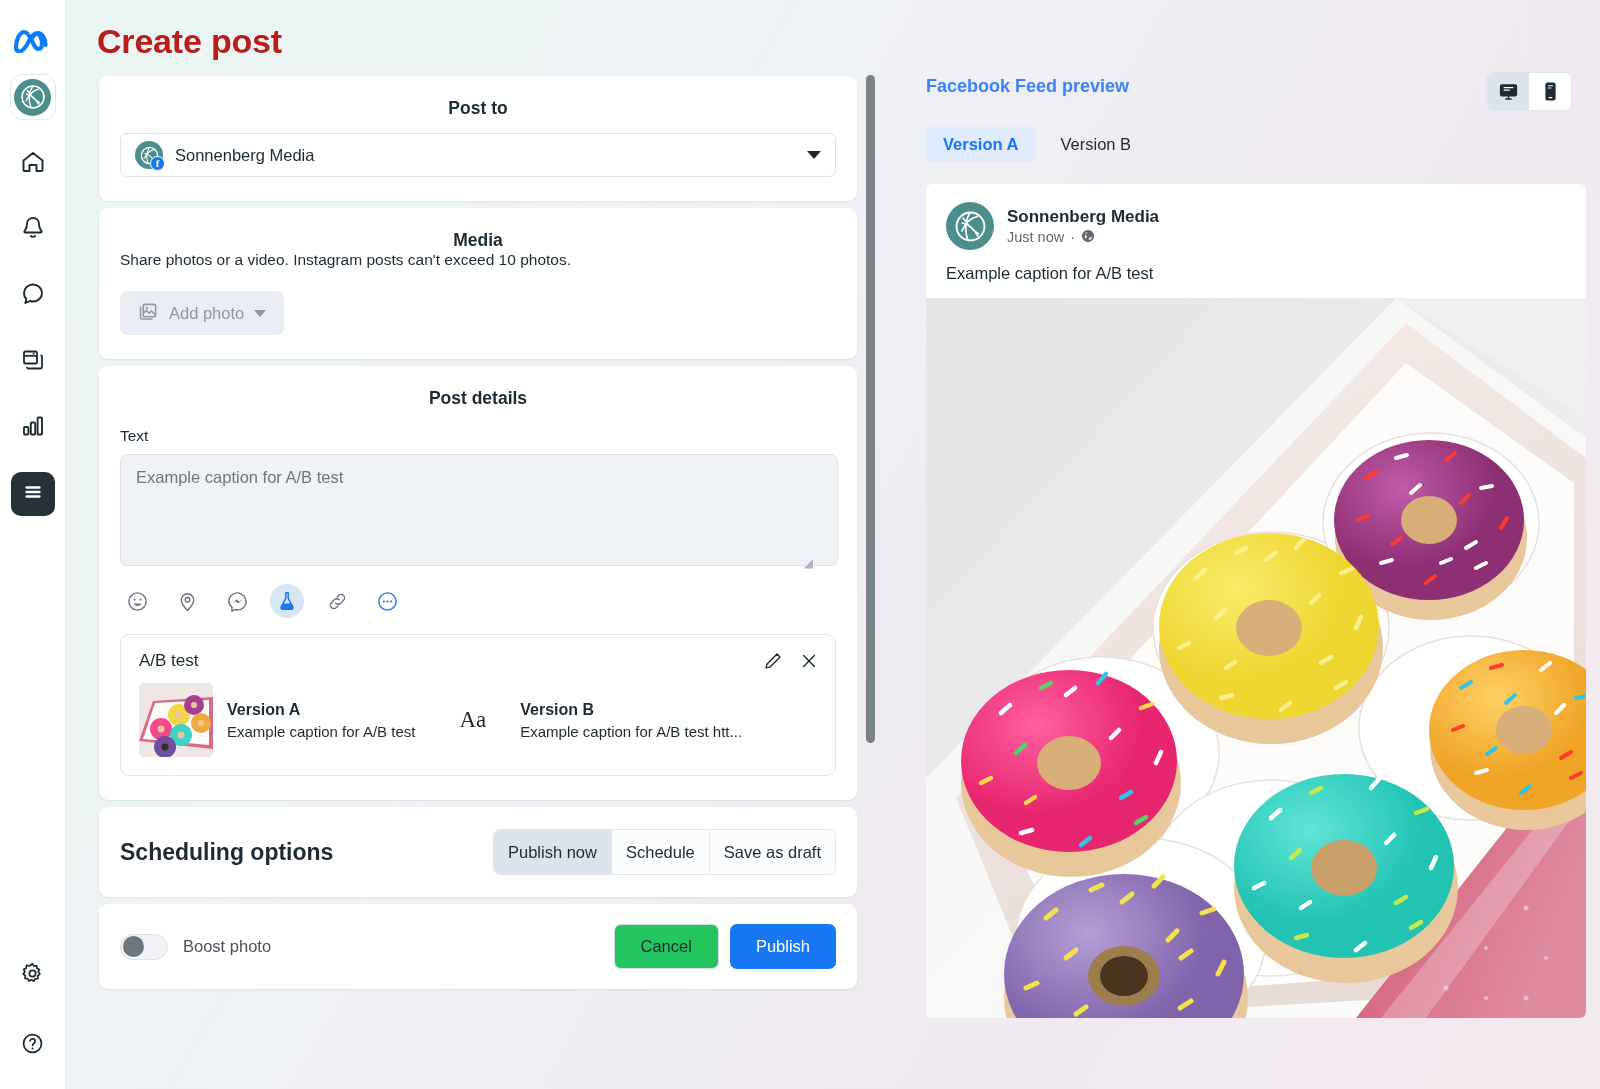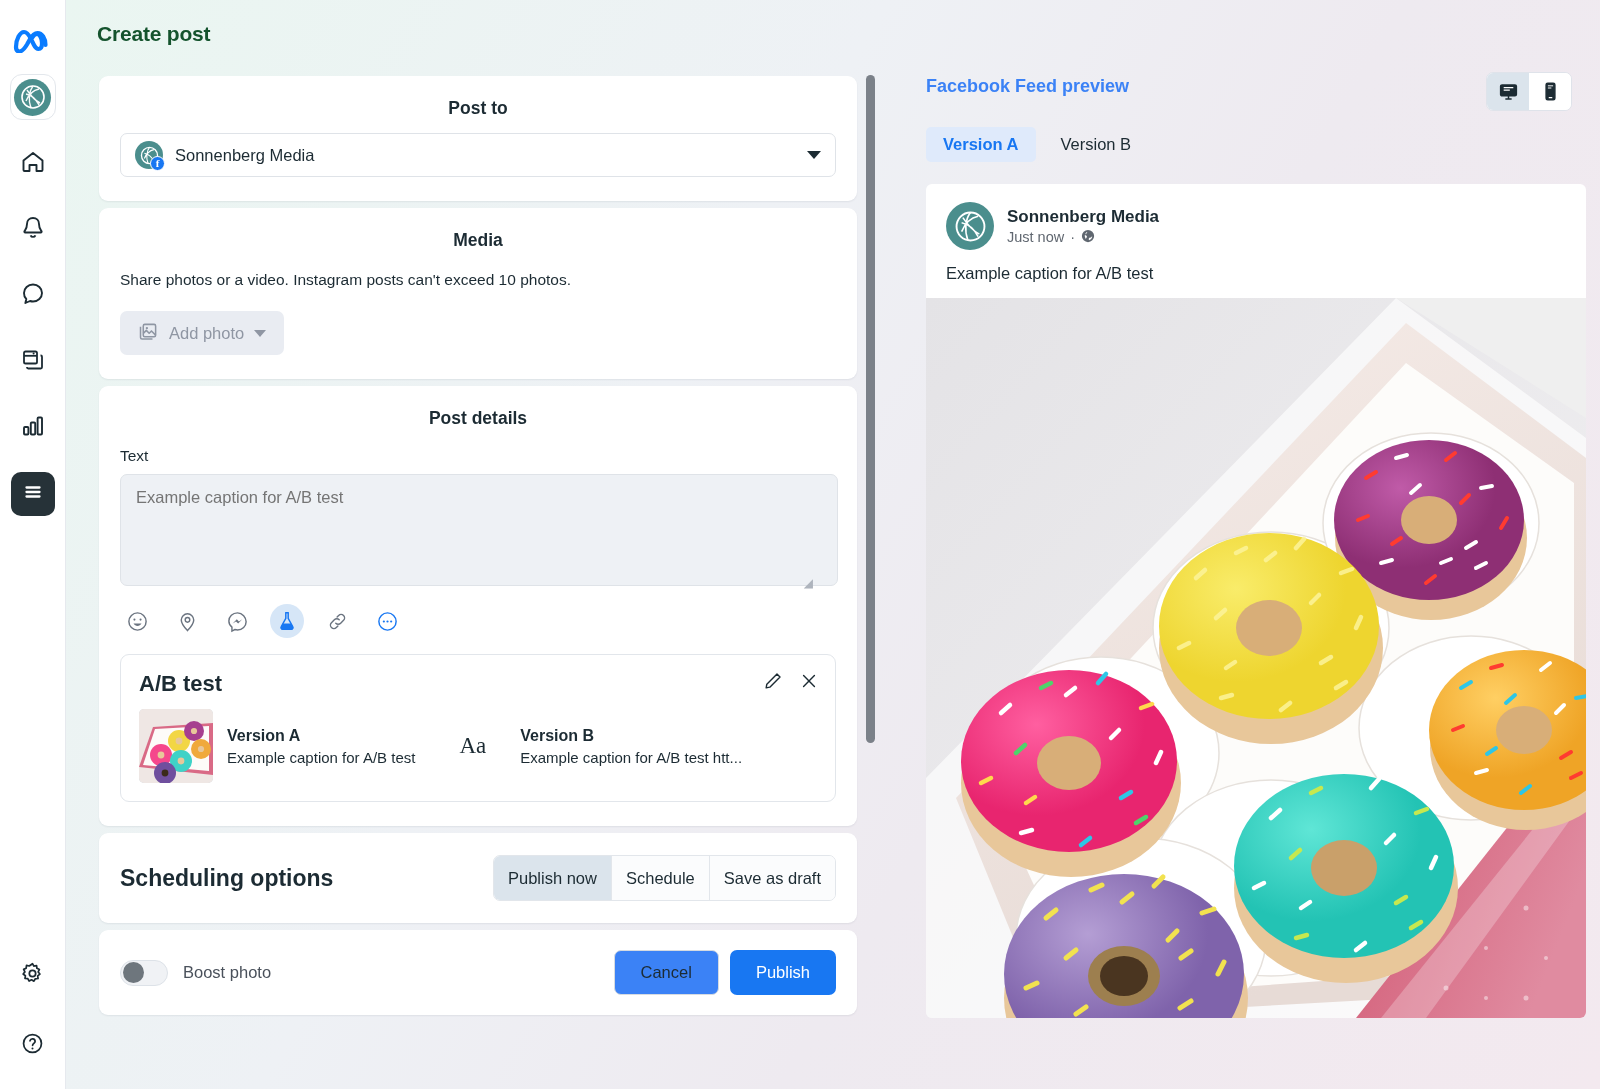--- a/index.html
+++ b/index.html
@@ -39,33 +39,33 @@
 
   
   .canvas {
     position: absolute; left: 66px; top: 0; width: 1534px; height: 1089px;
     background:
       linear-gradient(120deg, #eaf6f1 0%, #eef1f5 38%, #eeeaf0 62%, #f3e9ef 100%);
   }
 
   .page-title {
     position: absolute; left: 97px; top: 22px;
-    font-size: 21px; font-weight: bold; color: #14532d; letter-spacing: -0.2px;
+    font-size: 34px; font-weight: bold; color: #b91c1c; letter-spacing: -0.2px;
   }
 
   
   .compose { position: absolute; left: 99px; top: 76px; width: 760px; }
   .card {
     background: #ffffff; border-radius: 9px; width: 758px;
     box-shadow: 0 1px 2px rgba(16,30,54,.07);
   }
   .card + .card { margin-top: 7px; }
   .card-pad { padding: 22px 21px 24px 21px; }
   .card-h { font-size: 17.5px; font-weight: bold; color: #1c2b33; text-align: center; }
-  .card-sub { font-size: 15.5px; color: #1c2b33; margin-top: 20px; }
+  .card-sub { font-size: 15.5px; color: #1c2b33; margin-top: 0; }
 
   .select-box {
     margin-top: 14px; height: 44px; border: 1px solid #dfe3e8; border-radius: 7px;
     display: flex; align-items: center; padding: 0 14px; cursor: pointer; background:#fff;
   }
   .select-avatar { position: relative; width: 28px; height: 28px; flex: none; }
   .select-avatar .av {
     width: 28px; height: 28px; border-radius: 50%; background: #4b8e8d;
     display: flex; align-items: center; justify-content: center;
   }
@@ -104,21 +104,21 @@
     display: flex; align-items: center; justify-content: center; cursor: pointer;
     color: #6b7480;
   }
   .tool.active { background: #d6e6f7; color: #1877f2; }
   .tool.blue { color: #1877f2; }
 
   .ab-card {
     margin-top: 16px; border: 1px solid #e2e6eb; border-radius: 9px;
     padding: 16px 18px 18px 18px; position: relative; background: #fff;
   }
-  .ab-title { font-size: 22px; font-weight: bold; color: #1c2b33; }
+  .ab-title { font-size: 17px; font-weight: normal; color: #1c2b33; }
   .ab-actions { position: absolute; right: 16px; top: 16px; display: flex; gap: 16px; align-items: center; }
   .ab-body { margin-top: 12px; display: flex; align-items: center; }
   .ab-thumb {
     width: 74px; height: 74px; border-radius: 5px; flex: none; overflow: hidden;
     background: #cfd6de;
   }
   .ab-col { margin-left: 14px; }
   .ab-vname { font-size: 16px; font-weight: bold; color: #1c2b33; }
   .ab-vcap { margin-top: 4px; font-size: 15px; color: #1c2b33; white-space: nowrap; }
   .ab-aa { margin-left: 44px; margin-right: 34px; font-size: 23px; color: #1c2b33; font-family: "Liberation Serif", serif; }
@@ -138,21 +138,21 @@
   .toggle {
     width: 48px; height: 26px; border-radius: 13px; background: #f0f2f5;
     border: 1px solid #dde2e8; position: relative; cursor: pointer; flex: none;
   }
   .toggle .knob { position: absolute; left: 2px; top: 1.5px; width: 21px; height: 21px; border-radius: 50%; background: #6e767d; }
   .toggle-label { margin-left: 15px; font-size: 16.5px; color: #4a515b; }
   .btn {
     height: 45px; padding: 0 26px; border-radius: 7px; font-size: 16.5px; cursor: pointer;
     font-family: "Liberation Sans", sans-serif; display:flex; align-items:center;
   }
-  .btn-cancel { background: #3b82f6; color: #1c2b33; border: 1px solid #d6dbe1; margin-left: auto; }
+  .btn-cancel { background: #22c55e; color: #1c2b33; border: 1px solid #d6dbe1; margin-left: auto; }
   .btn-publish { background: #1877f2; color: #fff; border: none; margin-left: 11px; }
 
   
   .scroll-track { position: absolute; left: 866px; top: 75px; width: 9px; height: 668px; }
   .scroll-thumb { width: 9px; height: 668px; border-radius: 5px; background: #7b8189; }
 
   
   .preview { position: absolute; left: 926px; top: 76px; width: 660px; }
   .prev-title { font-size: 18px; font-weight: bold; color: #3b82f6; }
   .device-toggle {

